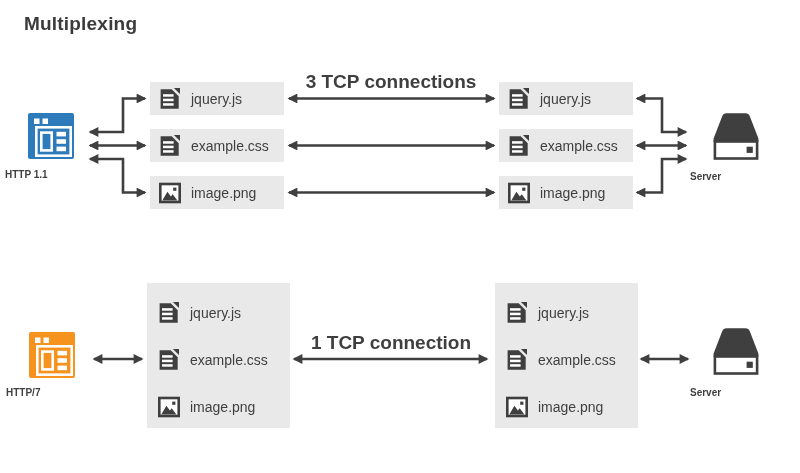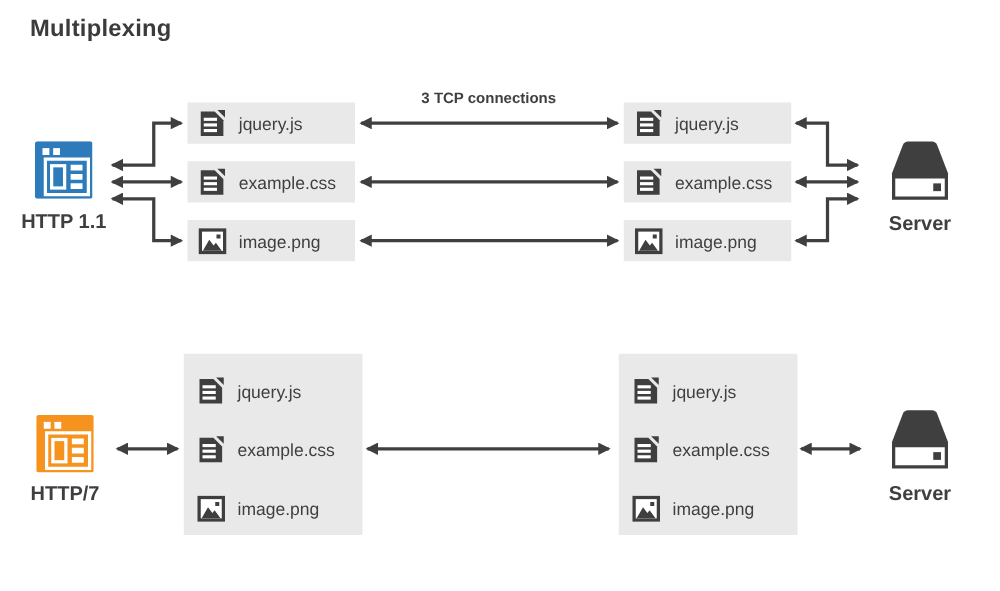--- a/index.html
+++ b/index.html
@@ -12,37 +12,37 @@
   body{background:#fff;font-family:"Liberation Sans",sans-serif;}
   #canvas{position:relative;width:800px;height:473px;background:#fff;overflow:hidden;}
 
   .title{position:absolute;left:24px;top:13px;font-size:19px;font-weight:700;color:#3b3b3b;letter-spacing:.2px;}
 
   .client-icon{position:absolute;width:46px;height:46px;}
   .client-icon svg{display:block;width:100%;height:100%;}
   .client-icon .bg{fill:var(--http11-accent);}
   .client-icon.orange .bg{fill:var(--http2-accent);}
 
-  .client-label,.server-label{position:absolute;width:92px;text-align:center;font-size:16px;font-weight:600;color:var(--dark);}
+  .client-label,.server-label{position:absolute;width:92px;font-size:10px;font-weight:600;color:var(--dark);}
 
   .server-icon{position:absolute;width:52px;height:51px;}
   .server-icon svg{display:block;width:100%;height:100%;}
 
   .dk{fill:var(--dark);}
   .dk-stroke{fill:#fff;stroke:var(--dark);stroke-width:2.6;}
 
   .file-box{position:absolute;width:134px;height:33px;background:var(--panel-bg);display:flex;align-items:center;gap:9px;padding-left:8px;}
   .ficon{width:24px;height:24px;flex:0 0 24px;}
   .ficon svg{display:block;width:100%;height:100%;}
   .fname{font-size:14px;color:var(--dark);white-space:nowrap;}
 
   .group-box{position:absolute;top:283px;width:143px;height:145px;background:var(--panel-bg);display:flex;flex-direction:column;justify-content:space-between;padding:13px 0 5px 10px;}
   .grow{display:flex;align-items:center;gap:9px;height:33px;}
 
-  .conn-label{position:absolute;width:210px;text-align:center;font-size:12px;font-weight:600;color:var(--dark);}
+  .conn-label{position:absolute;width:210px;text-align:center;font-size:19px;font-weight:600;color:var(--dark);}
 
   #arrow-layer{position:absolute;left:0;top:0;width:800px;height:473px;pointer-events:none;}
   .arrow{fill:none;stroke:var(--dark);stroke-width:2.6;}
 </style>
 </head>
 <body>
 
 <div id="canvas">
 
   <div class="title">Multiplexing</div>
@@ -186,20 +186,21 @@
         <svg viewBox="0 0 24 24">
             <rect class="dk-stroke" x="2.3" y="3" width="19.4" height="18"></rect>
             <rect class="dk" x="15.2" y="6.6" width="3.2" height="3.2"></rect>
             <path class="dk" d="M4.3,19.6 L9.4,10.8 L12.9,15.4 L14.7,13.2 L19.4,19.6 Z"></path>
           </svg>
       </span>
       <span class="fname">image.png</span>
     </div>
   </div>
 
+  <div class="conn-label" style="left:286px;top:332px;">1 TCP connection</div>
 
   <div class="group-box" style="left:495px;">
     <div class="grow">
       <span class="ficon">
         <svg viewBox="0 0 24 24">
             <path class="dk" d="M2.6,2.2 H13.7 L20.7,9.2 V21.8 H2.6 Z"></path>
             <path class="dk" d="M15.9,0.9 H22 V7 Z"></path>
             <rect x="5" y="7.2" width="10.6" height="2.5" fill="#fff"></rect>
             <rect x="5" y="11.7" width="10.6" height="2.5" fill="#fff"></rect>
             <rect x="5" y="16.2" width="10.6" height="2.5" fill="#fff"></rect>

